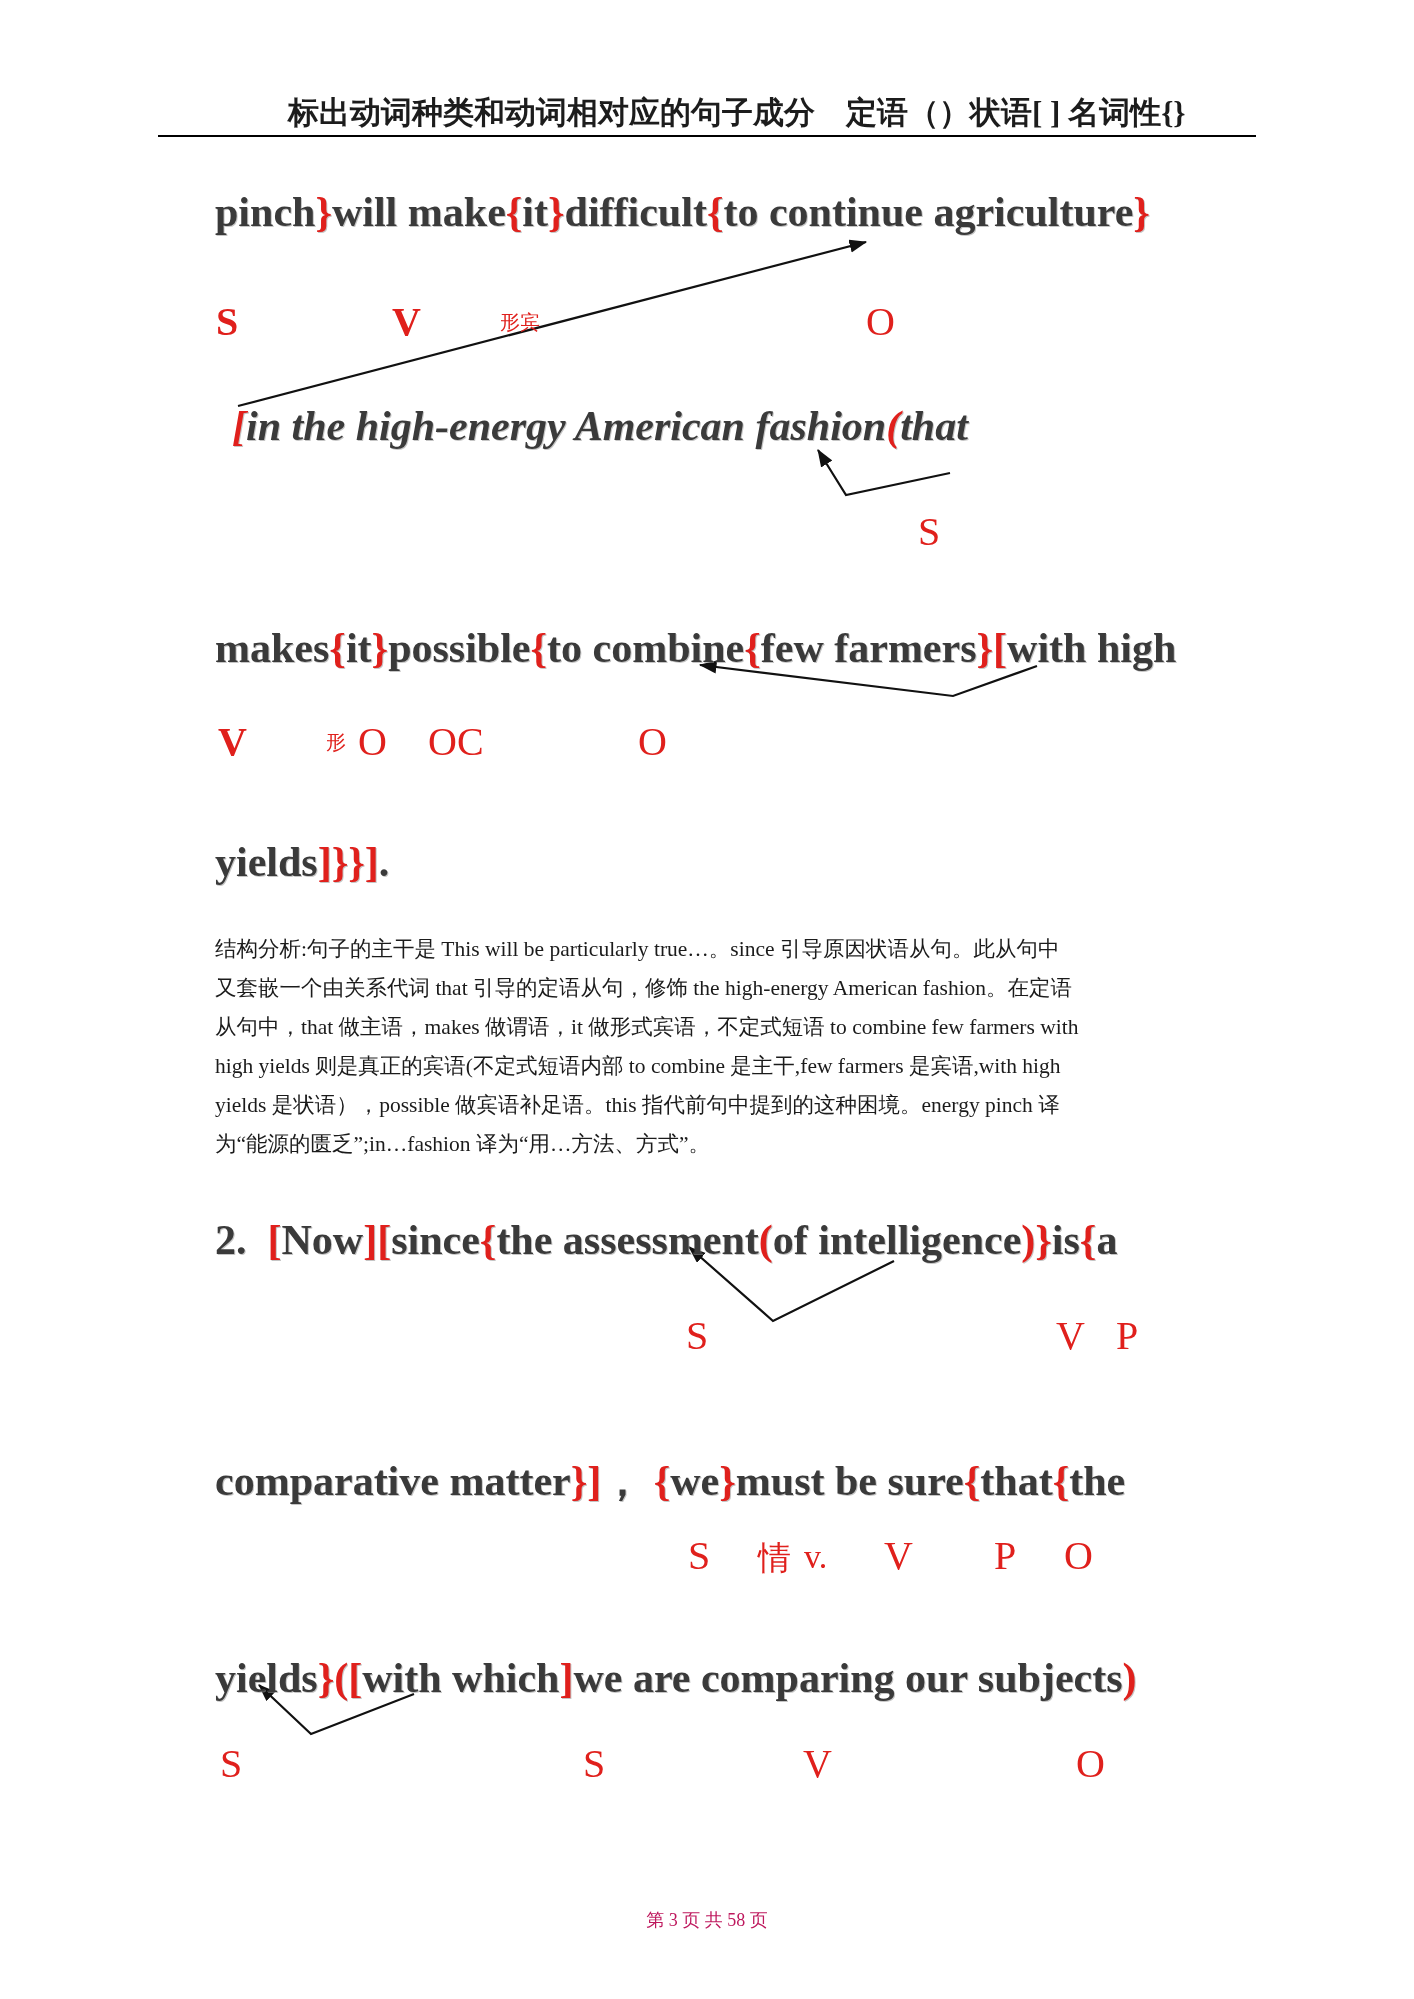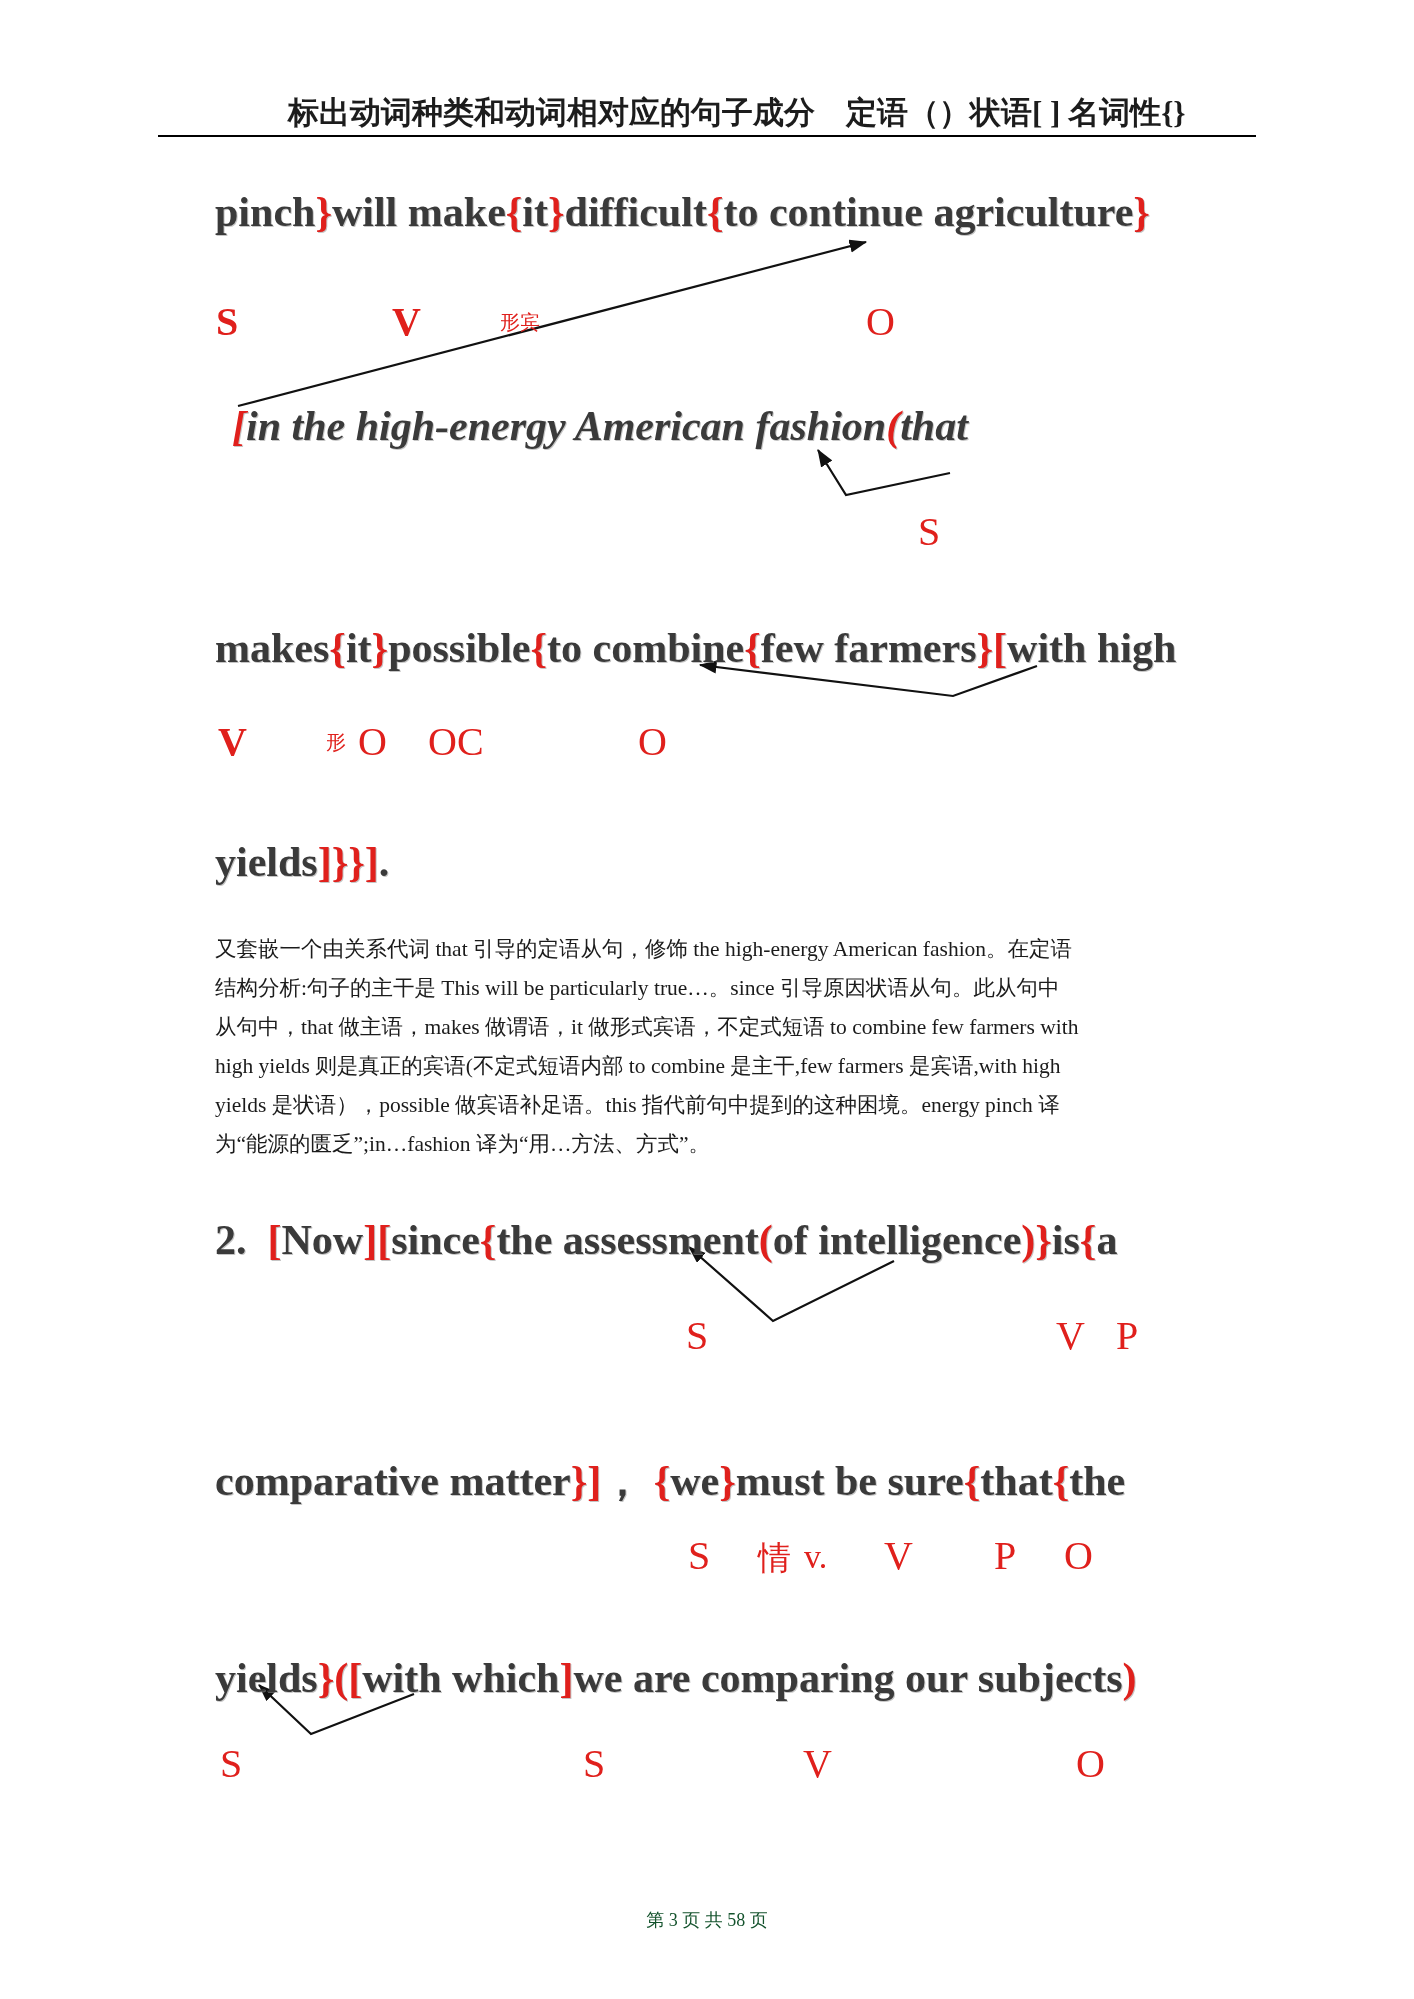--- a/index.html
+++ b/index.html
@@ -25,21 +25,21 @@
   .lab.cn{font-size:20px;}
   .lab.cn-lg{font-size:33px;}
   .lab.sm{font-size:34px;}
   
   #analysis{position:absolute;left:215px;top:930px;width:1010px;}
   .para-line{font-size:21.5px;line-height:39px;color:#1b1b1b;white-space:pre;}
   
   #arrows{position:absolute;left:0;top:0;width:1414px;height:1999px;pointer-events:none;}
   
   #footer{position:absolute;left:0;top:1908px;width:100%;text-align:center;
-    font-size:18px;color:#14532d;white-space:pre;}
+    font-size:18px;color:#be185d;white-space:pre;}
 </style>
 </head>
 <body>
 
 <div id="hdr-left" class="hdr-text">标出动词种类和动词相对应的句子成分</div>
 <div id="hdr-right" class="hdr-text">定语（）状语[ ] 名词性{}</div>
 <div id="hdr-rule"></div>
 
 <svg id="arrows" xmlns="http://www.w3.org/2000/svg">
   <defs>
@@ -84,21 +84,21 @@
     <span class="lab" style="left: 884px; top: 1536px;">V</span>
     <span class="lab" style="left: 994px; top: 1536px;">P</span>
     <span class="lab" style="left: 1064px; top: 1536px;">O</span>
     <span class="lab" style="left: 220px; top: 1744px;">S</span>
     <span class="lab" style="left: 583px; top: 1744px;">S</span>
     <span class="lab" style="left: 803px; top: 1744px;">V</span>
     <span class="lab" style="left: 1076px; top: 1744px;">O</span>
   </div>
 
 <div id="analysis">
+    <div class="para-line">结构分析:句子的主干是 This will be particularly true…。since 引导原因状语从句。此从句中</div>
     <div class="para-line">又套嵌一个由关系代词 that 引导的定语从句，修饰 the high-energy American fashion。在定语</div>
-    <div class="para-line">结构分析:句子的主干是 This will be particularly true…。since 引导原因状语从句。此从句中</div>
     <div class="para-line">从句中，that 做主语，makes 做谓语，it 做形式宾语，不定式短语 to combine few farmers with</div>
     <div class="para-line">high yields 则是真正的宾语(不定式短语内部 to combine 是主干,few farmers 是宾语,with high</div>
     <div class="para-line">yields 是状语），possible 做宾语补足语。this 指代前句中提到的这种困境。energy pinch 译</div>
     <div class="para-line">为“能源的匮乏”;in…fashion 译为“用…方法、方式”。</div>
   </div>
 
 <div id="footer">第 3 页 共 58 页</div>
 
 </body></html>

